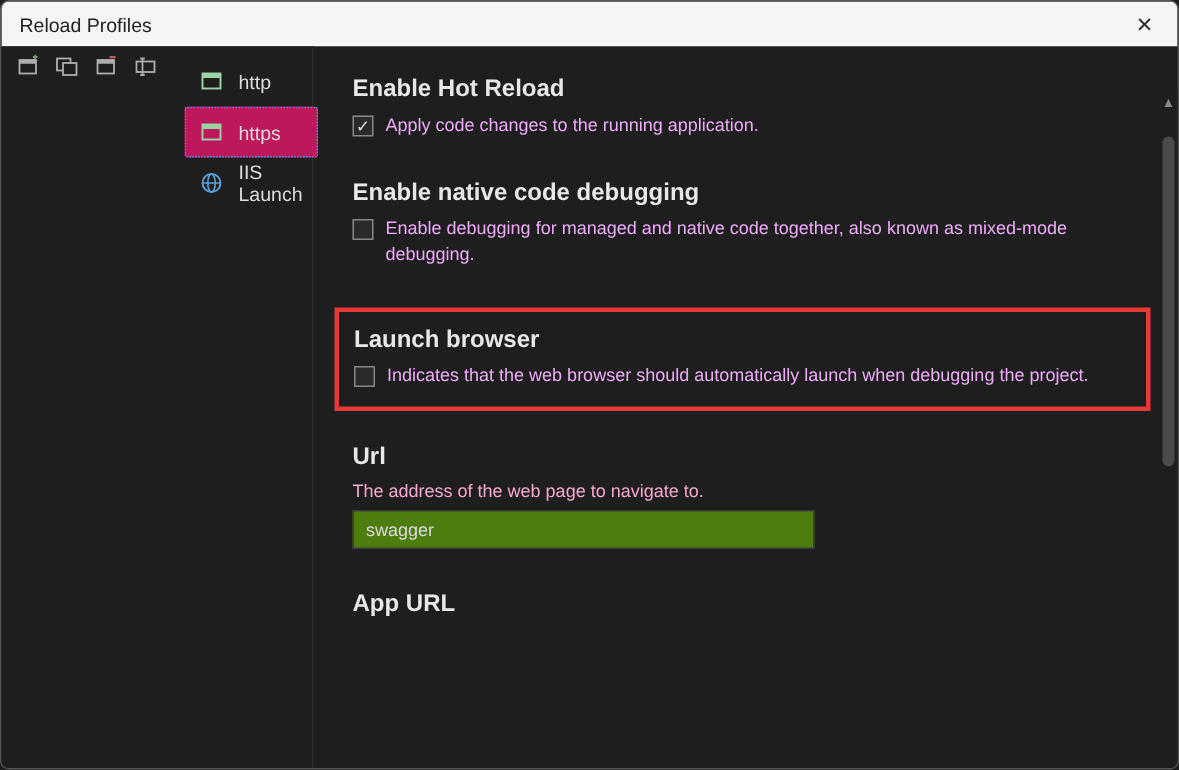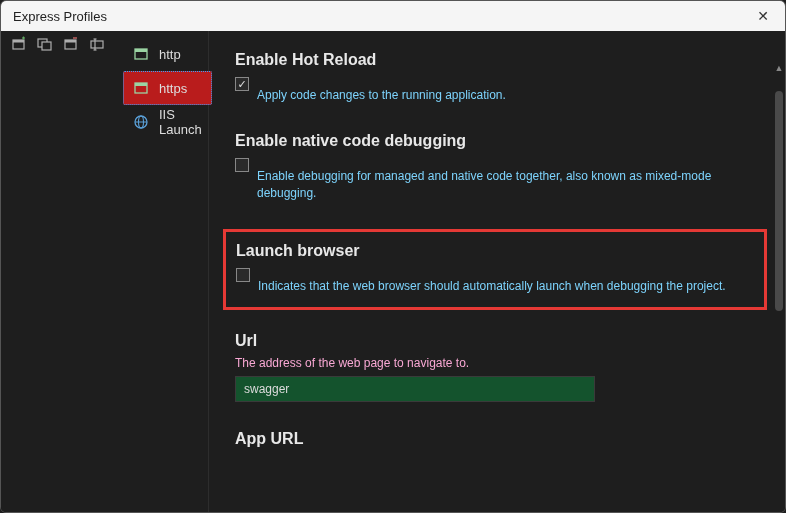--- a/index.html
+++ b/index.html
@@ -59,21 +59,21 @@
       align-items: center;
       gap: 10px;
       padding: 0 10px;
       font-size: 13px;
       color: #dddddd;
       border-radius: 2px;
       cursor: pointer;
     }
     .profile-item svg { flex-shrink: 0; }
     .profile-item.selected {
-      background: #b91c1c;
+      background: #be185d;
       outline: 1px dotted #3aa0ff;
       outline-offset: -1px;
     }
     .content {
       flex: 1;
       padding: 20px 26px 20px 26px;
       overflow: hidden;
       position: relative;
       font-size: 12px;
     }
@@ -98,34 +98,33 @@
       flex-shrink: 0;
       display: flex;
       align-items: center;
       justify-content: center;
       font-size: 11px;
       color: #e0e0e0;
       cursor: pointer;
     }
     .chk.checked::after { content: "✓"; }
     .desc {
-      color: #7dd3fc;
+      color: #f0abfc;
       font-size: 12px;
       line-height: 1.4;
-      margin-top: 12px;
     }
     .field-desc {
       color: #f9a8d4;
       font-size: 12px;
       margin-bottom: 6px;
     }
     .text-input {
-      width: 360px;
+      width: 308px;
       height: 26px;
-      background: #14532d;
+      background: #4d7c0f;
       border: 1px solid #3a3a3a;
       color: #dcdcdc;
       padding: 0 8px;
       font-size: 12px;
       font-family: inherit;
     }
     .highlight-box {
       border: 3px solid #e53935;
       padding: 10px 10px 12px 10px;
       margin-left: -12px;
@@ -156,21 +155,21 @@
       height: 220px;
       background: #4a4a4a;
       border-radius: 4px;
     }
     .main-area { position: relative; flex:1; display:flex; }
   </style>
 </head>
 <body>
 
 <div class="title-bar">
-  <span>Express Profiles</span>
+  <span>Reload Profiles</span>
   <span class="close-btn">✕</span>
 </div>
 
 <div class="body-wrap">
   <div class="sidebar">
     <div class="toolbar">
       <span>
         <svg viewBox="0 0 16 16">
             <rect x="2" y="4" width="11" height="9" fill="none" stroke="#c8c8c8" stroke-width="1.2"></rect>
             <rect x="2" y="4" width="11" height="2.5" fill="#c8c8c8"></rect>

